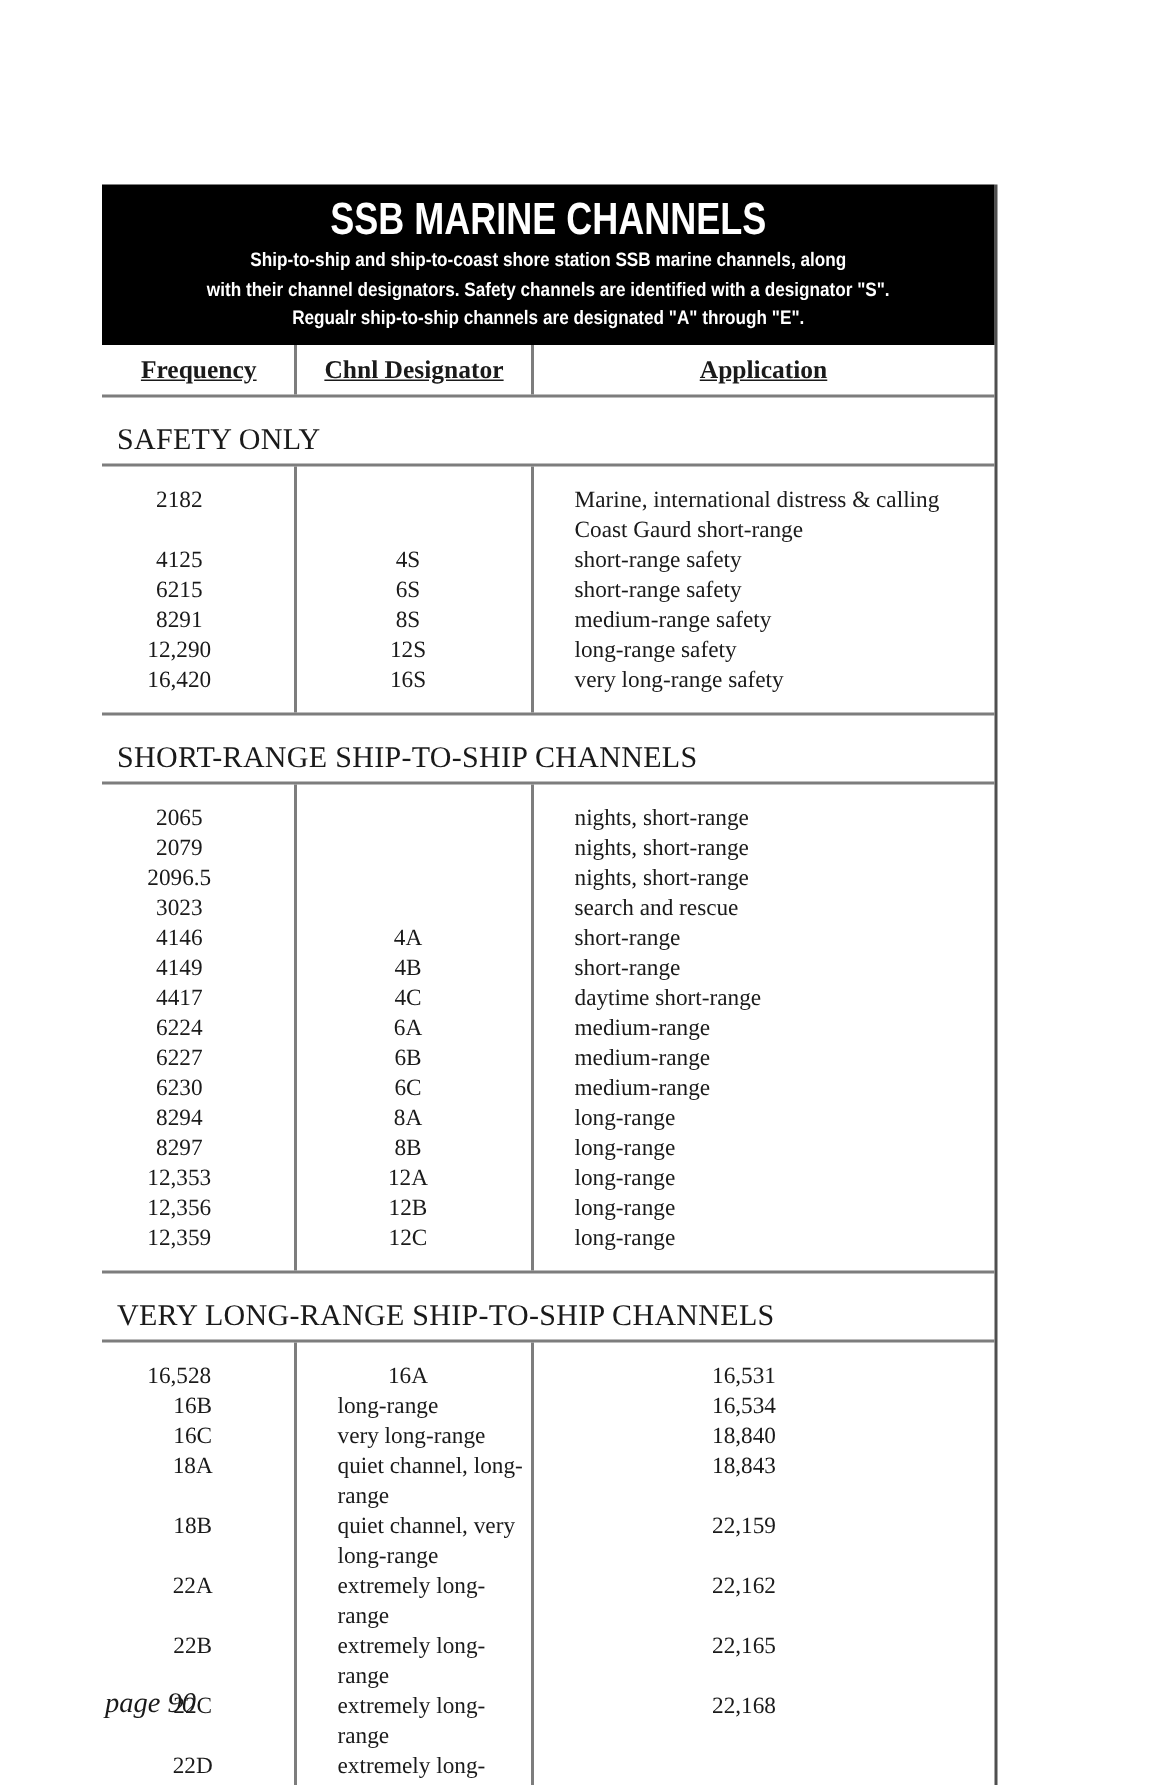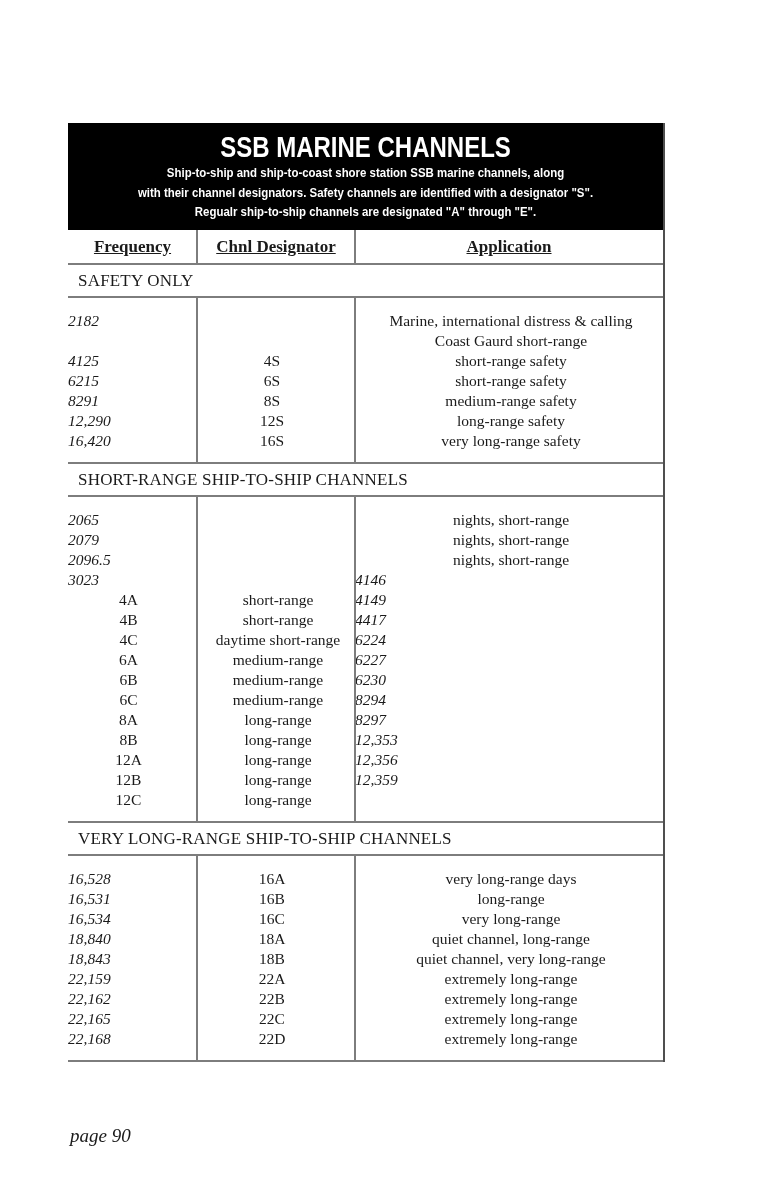--- a/index.html
+++ b/index.html
@@ -69,42 +69,42 @@
   .vline {
     position: absolute;
     top: 0;
     bottom: 0;
     width: 2px;
     background: var(--rule);
   }
   .v1 { left: 128px; }
   .v2 { left: 286px; }
   .section-heading {
-    font-size: 17px;
+    font-size: 20px;
     line-height: 21px;
-    padding: 5px 0 5px 10px;
+    padding: 18px 0 5px 10px;
     border-bottom: 2px solid var(--rule);
     letter-spacing: 0.2px;
   }
   .rows-block {
     position: relative;
     display: grid;
     grid-template-columns: 129px 158px 1fr;
     grid-auto-rows: min-content;
     padding: 13px 0 11px 0;
     border-bottom: 2px solid var(--rule);
   }
   .cell {
     font-size: 15.5px;
     line-height: 20px;
     white-space: pre-line;
   }
-  .cell.frequency { text-align: left; padding-right: 26px; font-style: italic; }
+  .cell.frequency { text-align: center; padding-right: 26px; }
   .cell.designator { text-align: center; padding-right: 8px; }
-  .cell.application { text-align: center; padding-left: 4px; }
+  .cell.application { text-align: left; padding-left: 28px; }
   .footer {
     position: absolute;
     left: 70px;
     top: 1105px;
     font-style: italic;
     font-size: 19px;
   }
 </style>
 </head>
 <body>
@@ -161,20 +161,21 @@
           <div class="cell designator"></div>
           <div class="cell application">nights, short-range</div>
           <div class="cell frequency">2079</div>
           <div class="cell designator"></div>
           <div class="cell application">nights, short-range</div>
           <div class="cell frequency">2096.5</div>
           <div class="cell designator"></div>
           <div class="cell application">nights, short-range</div>
           <div class="cell frequency">3023</div>
           <div class="cell designator"></div>
+          <div class="cell application">search and rescue</div>
           <div class="cell frequency">4146</div>
           <div class="cell designator">4A</div>
           <div class="cell application">short-range</div>
           <div class="cell frequency">4149</div>
           <div class="cell designator">4B</div>
           <div class="cell application">short-range</div>
           <div class="cell frequency">4417</div>
           <div class="cell designator">4C</div>
           <div class="cell application">daytime short-range</div>
           <div class="cell frequency">6224</div>
@@ -201,21 +202,20 @@
           <div class="cell frequency">12,359</div>
           <div class="cell designator">12C</div>
           <div class="cell application">long-range</div>
         </div>
         <div class="section-heading">VERY LONG-RANGE SHIP-TO-SHIP CHANNELS</div>
         <div class="rows-block">
           <div class="vline v1"></div>
           <div class="vline v2"></div>
           <div class="cell frequency">16,528</div>
           <div class="cell designator">16A</div>
-          <div class="cell application">very long-range days</div>
           <div class="cell frequency">16,531</div>
           <div class="cell designator">16B</div>
           <div class="cell application">long-range</div>
           <div class="cell frequency">16,534</div>
           <div class="cell designator">16C</div>
           <div class="cell application">very long-range</div>
           <div class="cell frequency">18,840</div>
           <div class="cell designator">18A</div>
           <div class="cell application">quiet channel, long-range</div>
           <div class="cell frequency">18,843</div>

